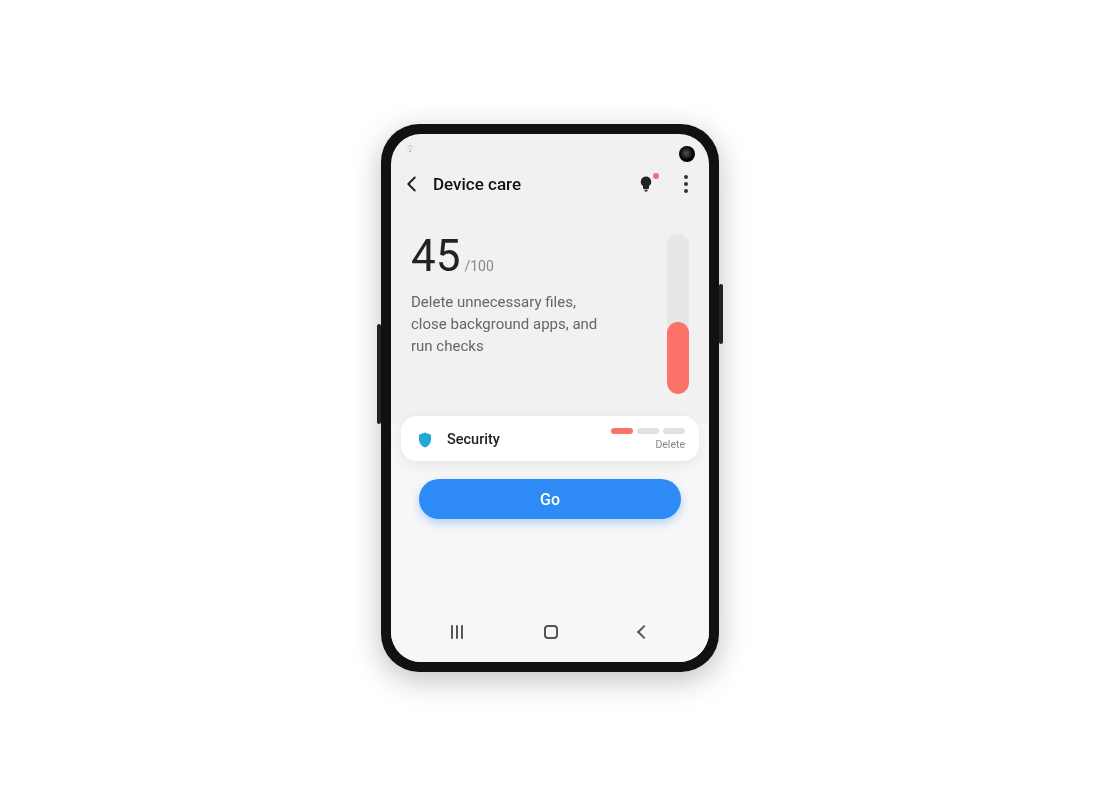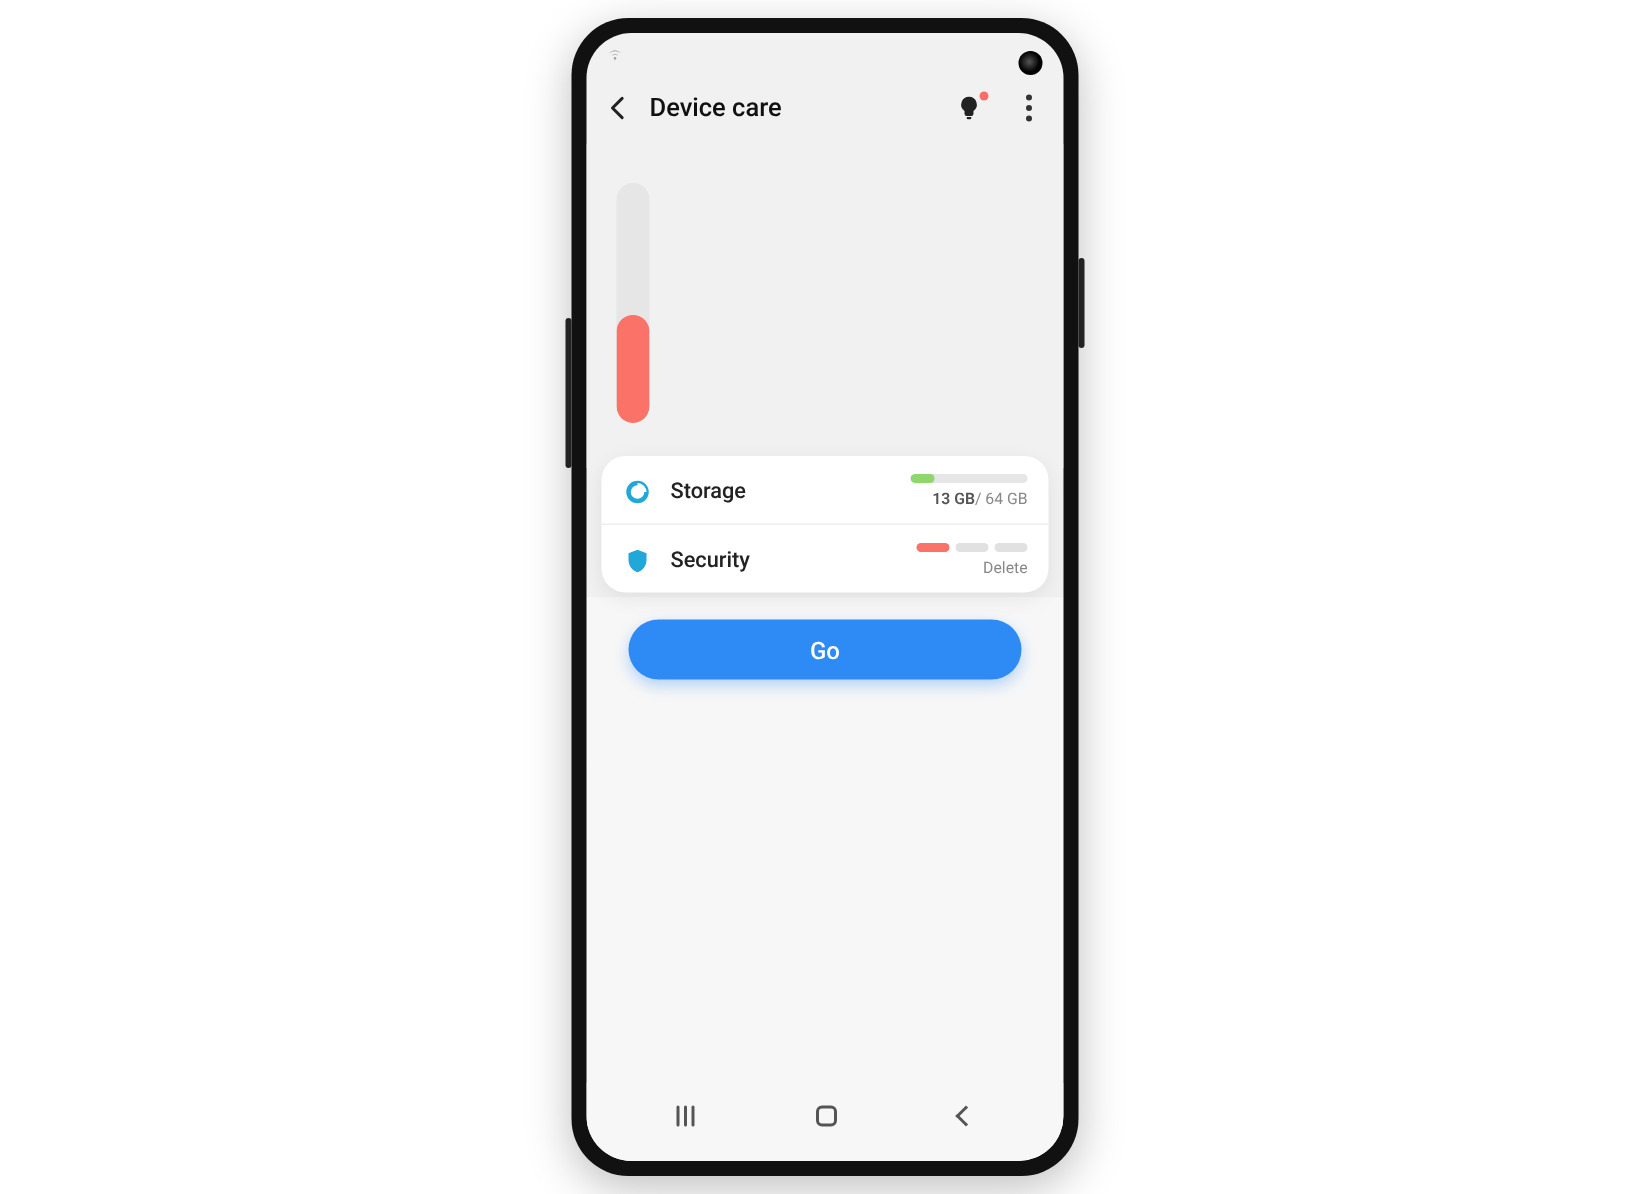--- a/index.html
+++ b/index.html
@@ -7,21 +7,21 @@
     font-family: -apple-system, BlinkMacSystemFont, "Segoe UI", Roboto, Arial, sans-serif;
     background: #ffffff;
     width: 1100px;
     height: 796px;
     display: flex;
     justify-content: center;
     align-items: center;
   }
   .phone {
     width: 338px;
-    height: 772px;
+    height: 548px;
     background: #111;
     border-radius: 38px;
     padding: 10px 10px 10px 10px;
     box-shadow: 0 8px 30px rgba(0,0,0,0.25);
     position: relative;
   }
   .phone::before, .phone::after { content:""; position:absolute; background:#222; }
   .phone::before { right:-4px; top:160px; width:4px; height:60px; border-radius:3px; }
   .phone::after  { left:-4px; top:200px; width:4px; height:100px; border-radius:3px; }
   .screen {
@@ -140,43 +140,32 @@
         <span class="dot"></span>
       </span>
       <span class="kebab">
           <span></span>
           <span></span>
           <span></span>
         </span>
     </div>
 
     <div class="score-section">
+      <div class="score-left">
+        <span class="score-num">45</span><span class="score-max">/100</span>
+        <div class="score-msg">Delete unnecessary files, close background apps, and run checks</div>
+      </div>
       <div class="score-bar">
         <div class="score-fill" style="height:45%;background:#fa7268;"></div>
       </div>
     </div>
 
     <div class="card">
 
 
-      <div class="row">
-        <span class="row-icon">
-          <svg viewBox="0 0 24 24" width="18" height="18">
-              <circle cx="12" cy="12" r="8" fill="none" stroke="#1fa8d8" stroke-width="4"></circle>
-              <path d="M12 4a8 8 0 0 1 8 8h-8Z" fill="#fff"></path>
-            </svg>
-        </span>
-        <span class="row-label">Storage</span>
-        <div class="row-right">
-          <div class="mini-bar">
-              <div class="mini-fill" style="width:20%;background:#8fd66b;"></div>
-            </div>
-          <div class="row-sub"><b>13 GB</b><span>/ 64 GB</span></div>
-        </div>
-      </div>
 
 
       <div class="row">
         <span class="row-icon">
           <svg viewBox="0 0 24 24" width="18" height="18">
               <path fill="#1fa8d8" d="M12 2 4 5v6c0 5 3.4 9.5 8 11 4.6-1.5 8-6 8-11V5l-8-3Z"></path>
             </svg>
         </span>
         <span class="row-label">Security</span>
         <div class="row-right">

